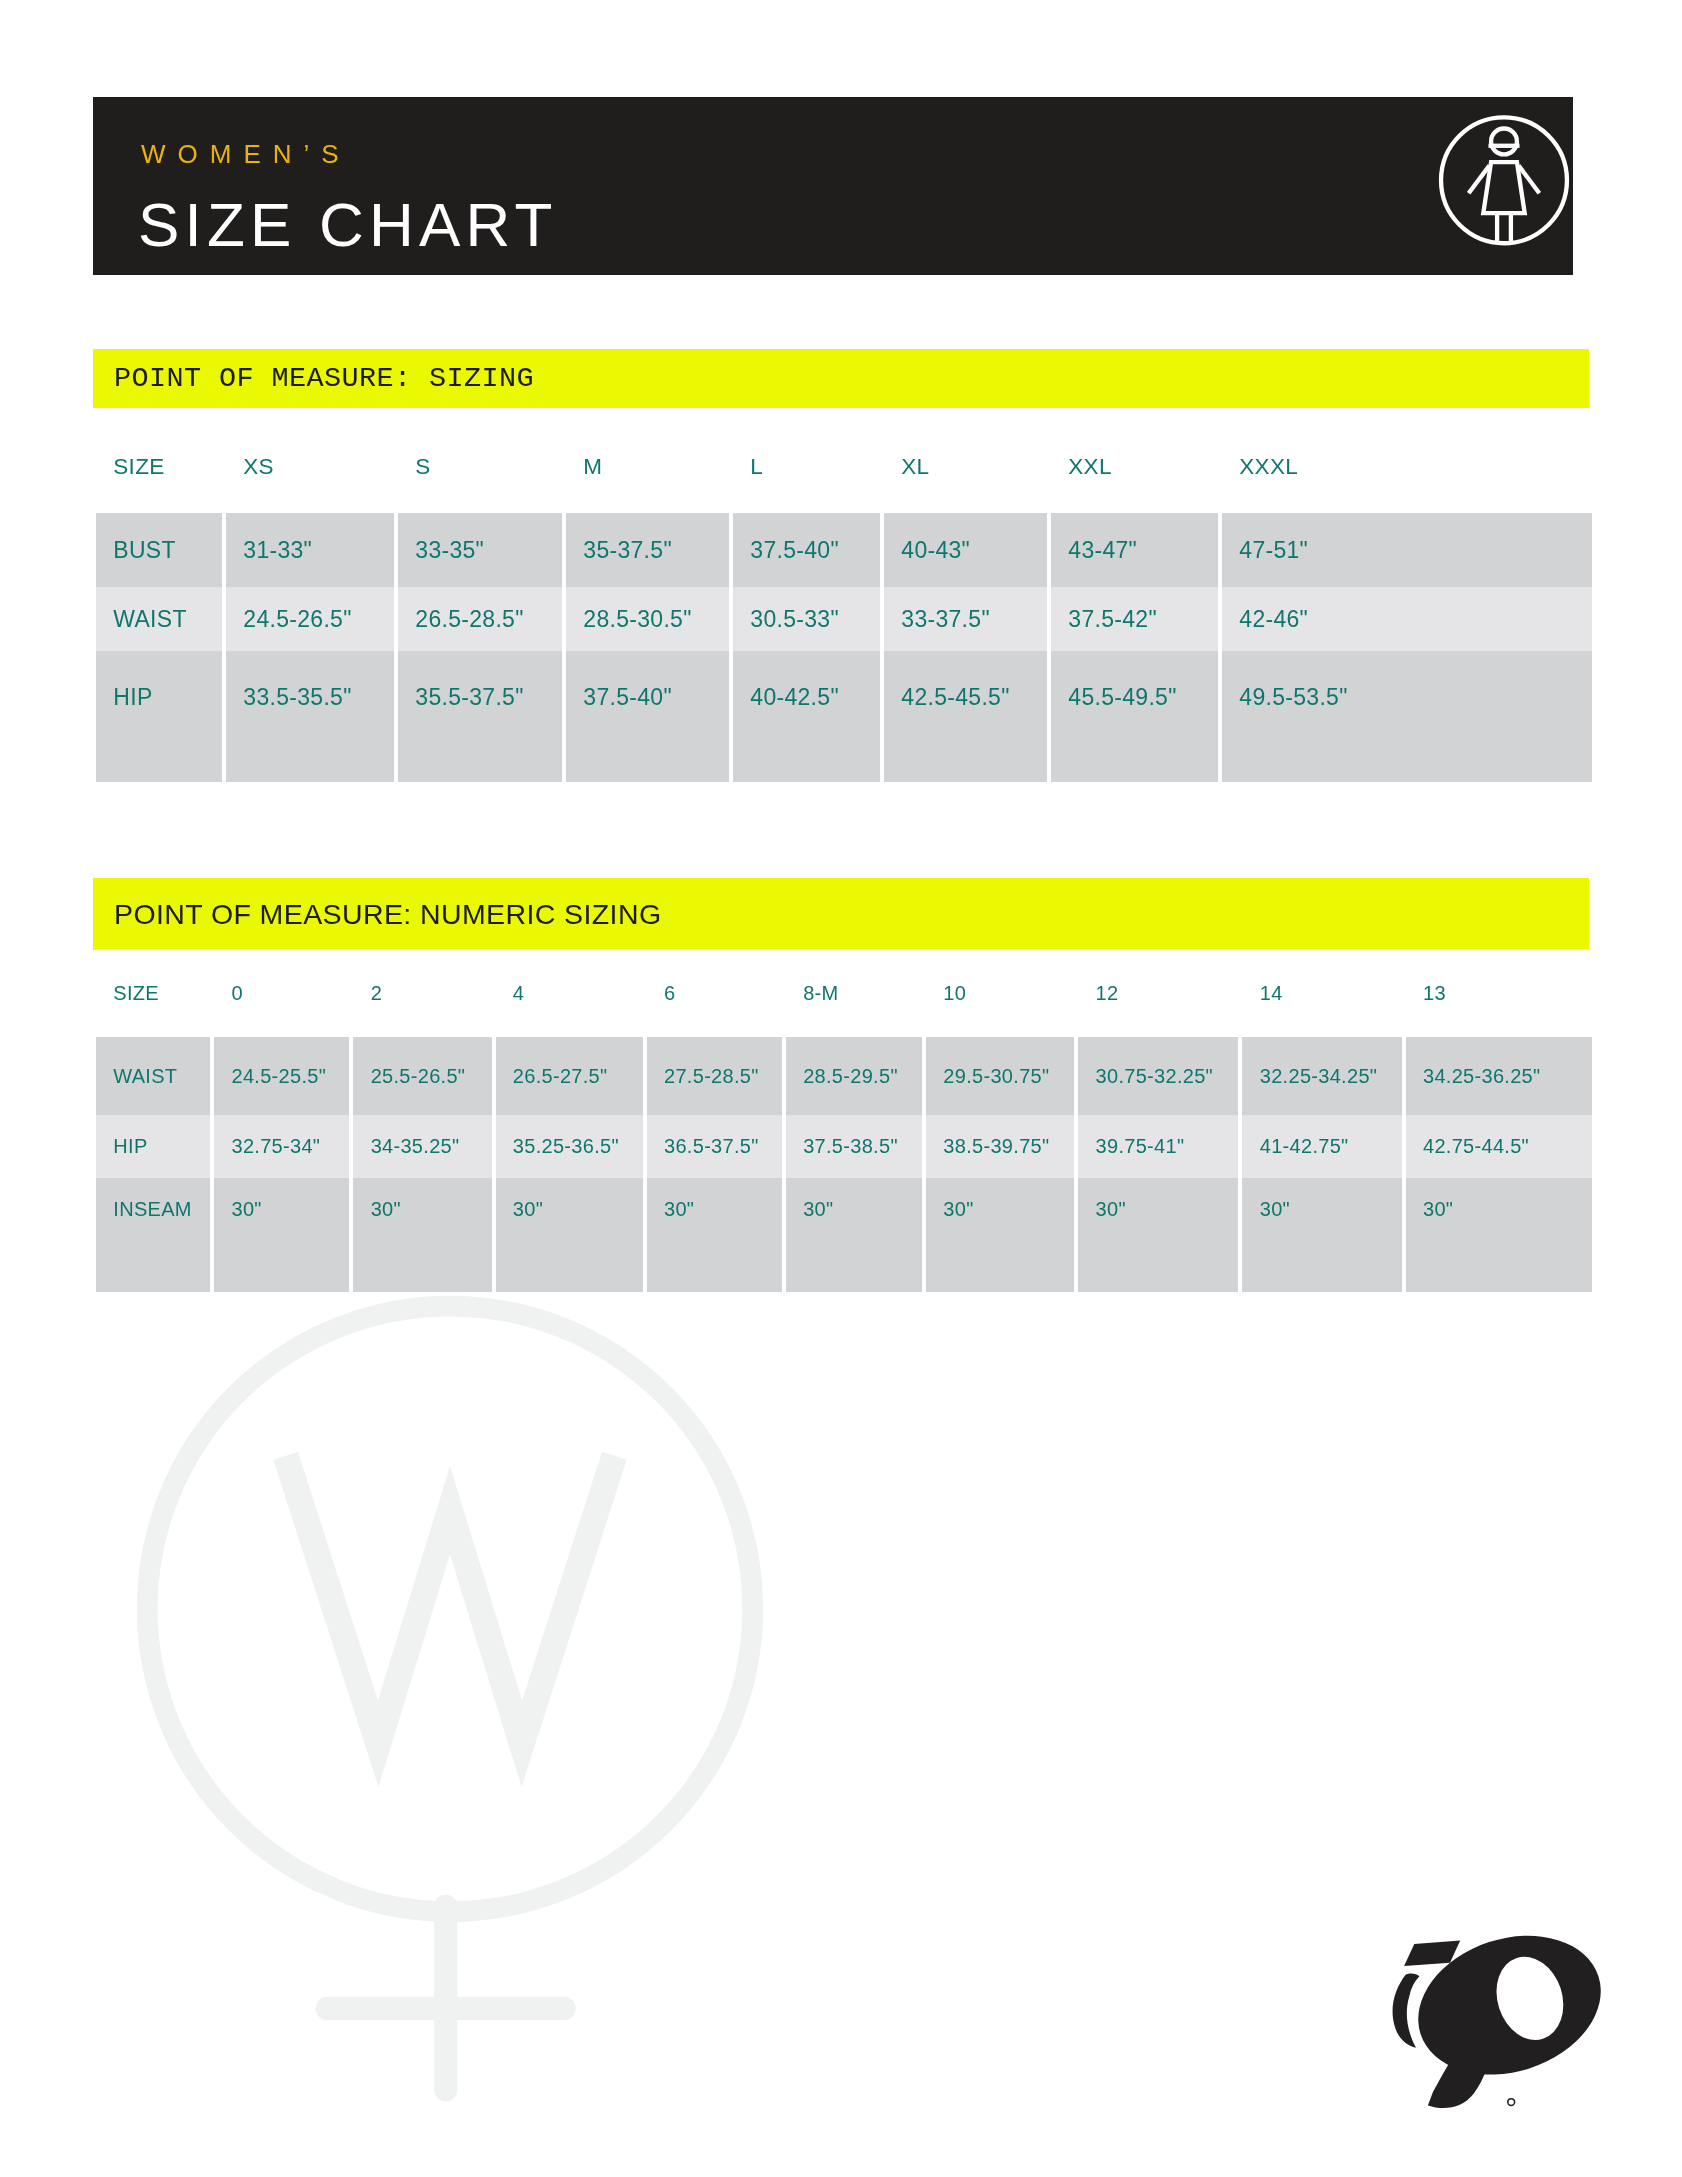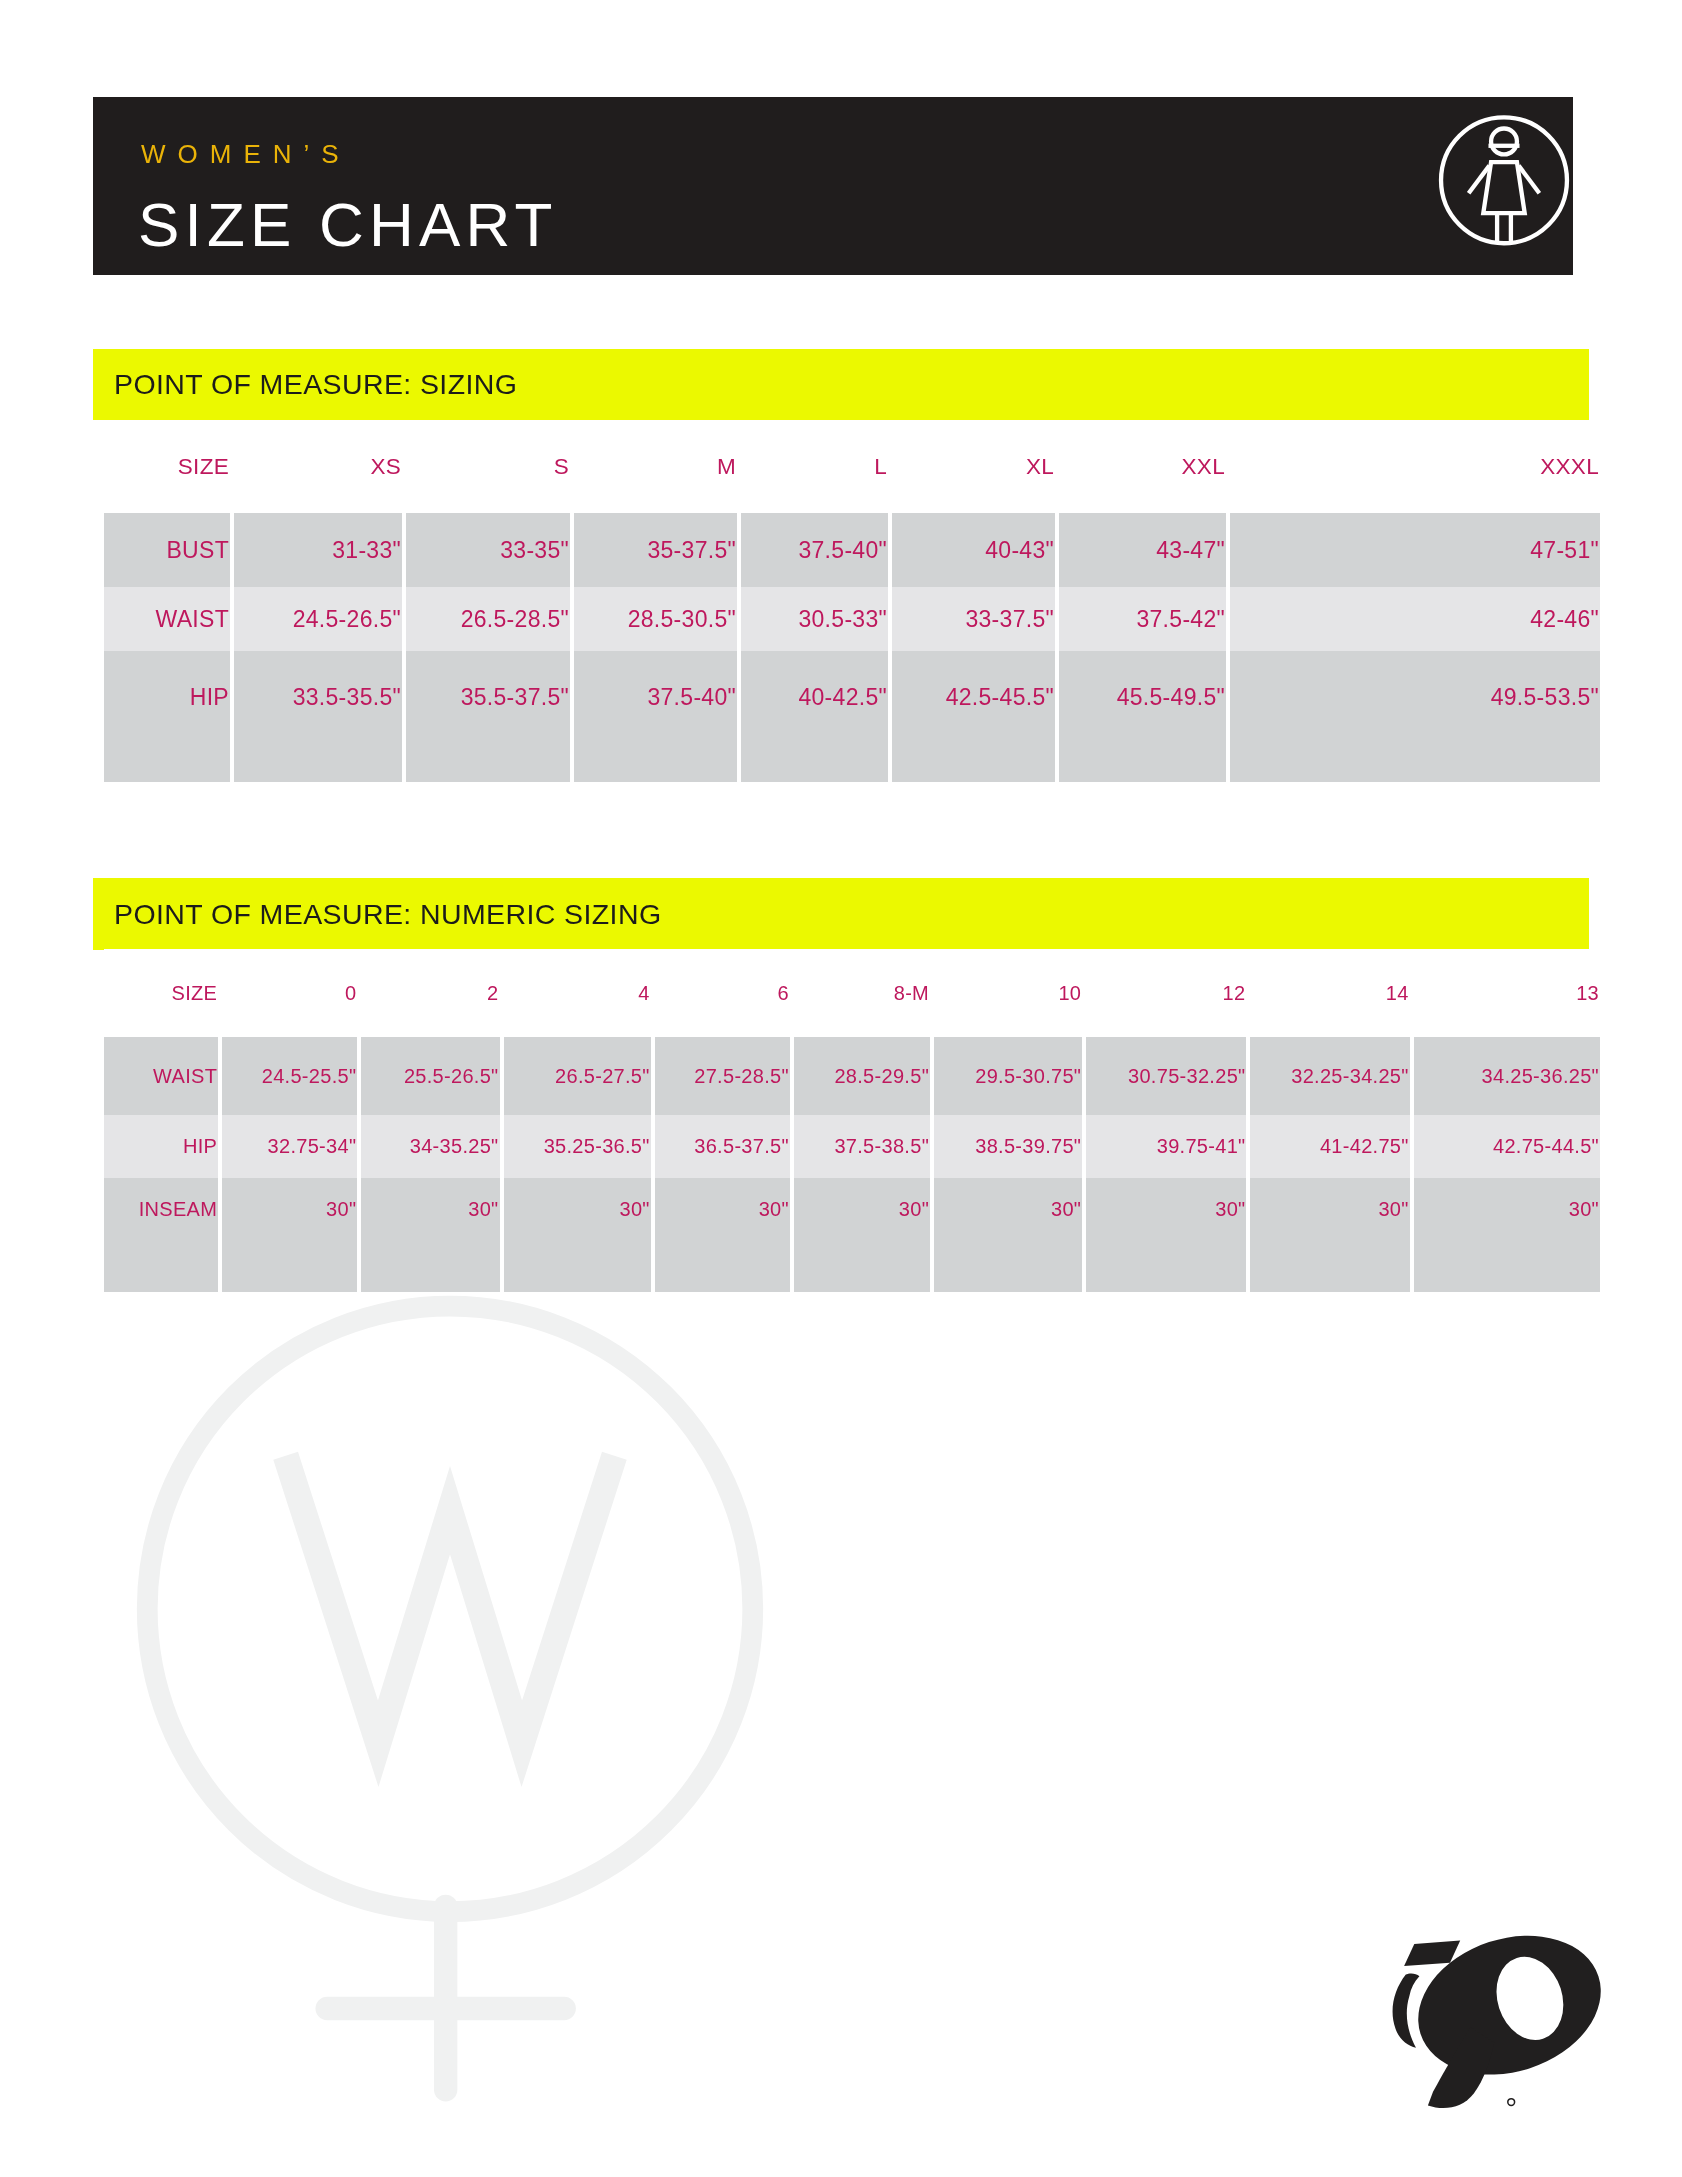--- a/index.html
+++ b/index.html
@@ -19,31 +19,30 @@
   .header-title{
     position:absolute;left:45px;top:97px;
     font-size:62px;letter-spacing:5.2px;color:#ffffff;font-weight:400;line-height:1;
   }
   .header-icon{position:absolute;right:0;top:15.6px;width:138px;height:138px;}
   
   .section-bar{
     position:absolute;left:93px;width:1496px;
     background:#ebf900;display:flex;align-items:center;
   }
-  .section-bar.s1{top:349px;height:71px;}
+  .section-bar.s1{top:349px;height:59px;font-family:Liberation Mono, monospace;}
   .section-bar.s2{top:878px;height:72px;}
   .section-title{
     padding-left:21px;font-size:28.5px;font-weight:500;color:#1c1c1a;letter-spacing:0.4px;
   }
   
   .size-table{
-    position:absolute;left:104px;width:1496px;
+    position:absolute;left:96px;width:1496px;
     border-collapse:separate;border-spacing:0;table-layout:fixed;
-    color:#be185d;
-    text-align:right;
+    color:#0f766e;
   }
   #table1{top:420px;}
   #table2{top:949px;}
   .size-table td{
     box-sizing:border-box;border-right:4.3px solid #ffffff;
     padding-left:17.3px;letter-spacing:0.3px;vertical-align:middle;
   }
   .size-table td:last-child{border-right:0;}
   .size-table thead td{background:#ffffff;}
   #table1 thead td{height:93px;font-size:22.5px;}

